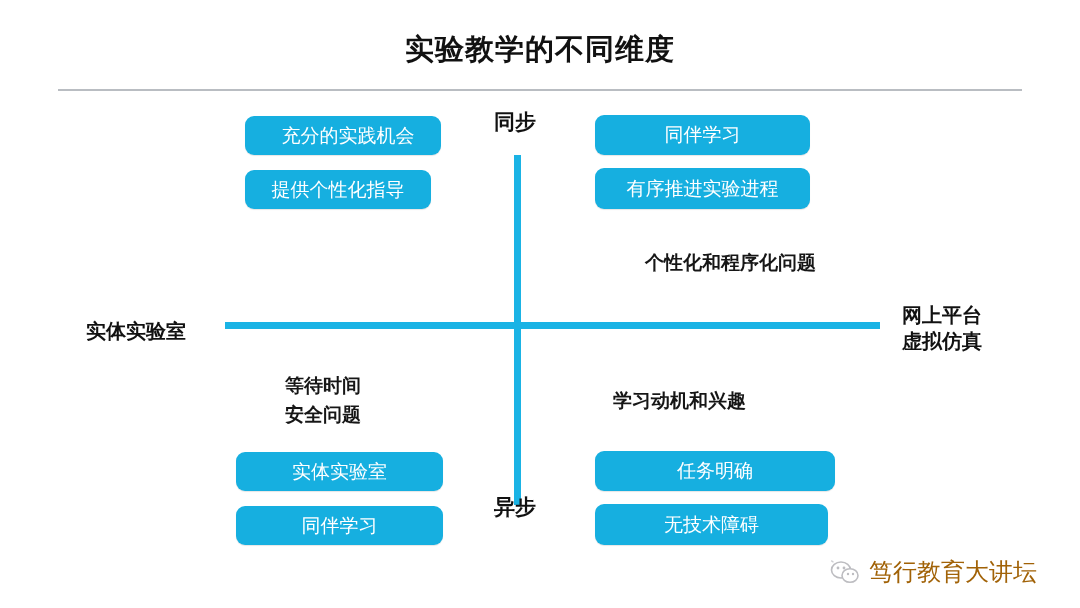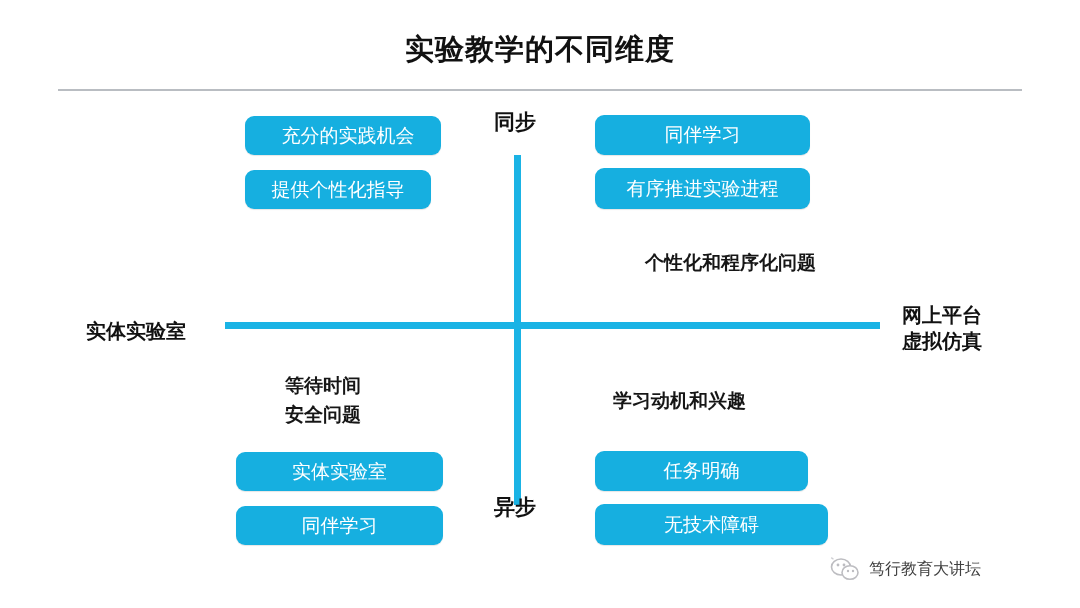--- a/index.html
+++ b/index.html
@@ -85,21 +85,21 @@
   
   .pill-tl1 { left: 245px; top: 116px; width: 186px; height: 39px; padding-left: 10px; }
   .pill-tl2 { left: 245px; top: 170px; width: 186px; height: 39px; }
   
   .pill-tr1 { left: 595px; top: 115px; width: 215px; height: 40px; }
   .pill-tr2 { left: 595px; top: 168px; width: 215px; height: 41px; }
   
   .pill-bl1 { left: 236px; top: 452px; width: 207px; height: 39px; }
   .pill-bl2 { left: 236px; top: 506px; width: 207px; height: 39px; }
   
-  .pill-br1 { left: 595px; top: 451px; width: 213px; height: 40px; }
+  .pill-br1 { left: 595px; top: 451px; width: 240px; height: 40px; }
   .pill-br2 { left: 595px; top: 504px; width: 233px; height: 41px; }
 
   
   .note {
     position: absolute;
     font-weight: bold;
     font-size: 19px;
     color: #161616;
     white-space: nowrap;
     line-height: 1.55;
@@ -110,22 +110,22 @@
   .note-br { left: 613px; top: 386px; }
 
   
   .watermark {
     position: absolute;
     left: 830px;
     top: 556px;
     display: flex;
     align-items: center;
     gap: 9px;
-    color: #404040;
-    font-size: 16px;
+    color: #a16207;
+    font-size: 24px;
     white-space: nowrap;
   }
   .wechat-icon { display: block; }
 </style>
 </head>
 <body>
 
 <div id="slide">
 
   <div class="slide-title">实验教学的不同维度</div>

